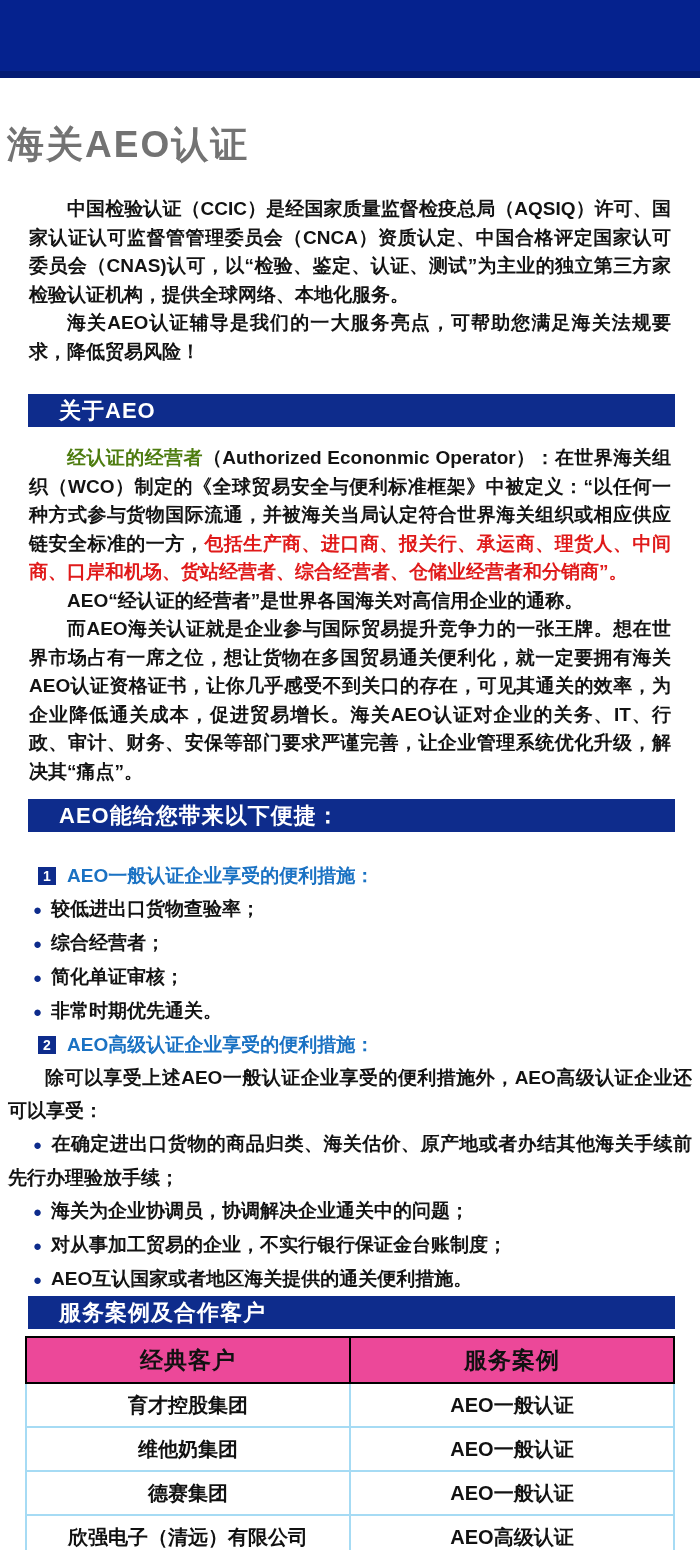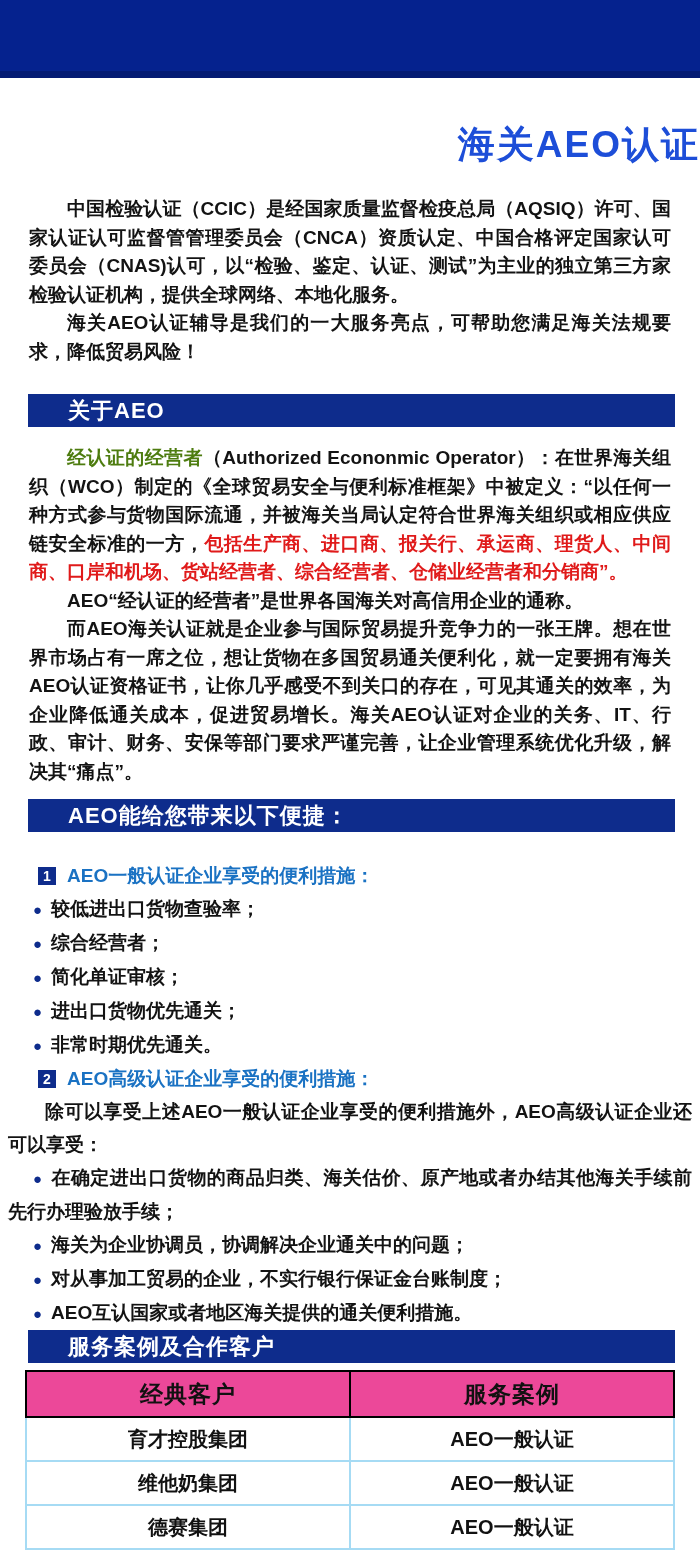--- a/index.html
+++ b/index.html
@@ -3,30 +3,30 @@
 <meta charset="utf-8">
 <style>
   html, body { margin:0; padding:0; background:#ffffff; }
   .page {
     width:700px; height:1550px; overflow:hidden; background:#ffffff;
     font-family:"Liberation Sans","DejaVu Sans",sans-serif;
     font-weight:700; color:#131313;
   }
   .topband { height:71px; background:#05228e; border-bottom:7px solid #041b73; }
   .title {
-    margin:46px 0 0; text-align:right; font-size:37px; line-height:42px;
-    color:#1d4ed8; letter-spacing:2px; font-weight:700;
+    margin:46px 0 0; text-align:left; font-size:37px; line-height:42px;
+    color:#737373; letter-spacing:2px; font-weight:700;padding-left:7px;
   }
   .intro { margin-top:29px; }
   .para {
     margin:0 29px; font-size:19px; line-height:28.5px;
     text-align:justify; text-indent:38px;
   }
   .section-bar {
-    height:33px; line-height:33px; margin:0 25px 0 28px; padding-left:40px;
+    height:33px; line-height:33px; margin:0 25px 0 28px; padding-left:31px;
     background:#0e2c8c; color:#ffffff; font-size:22px; letter-spacing:1px;
   }
   .bar-about { margin-top:28px; }
   .bar-benefits { margin-top:13px; }
   .bar-cases { margin-top:0; }
   .about { margin-top:17px; }
   .blue-lead { color:#4d7c0f; }
   .red-em { color:#e01a1a; }
   .benefits { font-size:19px; line-height:33px; }
   .num-row { margin-left:30px;padding-left:8px; }
@@ -85,21 +85,20 @@
   <section class="benefits">
 
     <div class="num-row first">
       <span class="num-box">1</span><span class="num-label">AEO一般认证企业享受的便利措施：</span>
     </div>
 
     <div class="blist1">
       <p><span class="dot">●</span><span>较低进出口货物查验率；</span></p>
       <p><span class="dot">●</span><span>综合经营者；</span></p>
       <p><span class="dot">●</span><span>简化单证审核；</span></p>
-      <p><span class="dot">●</span><span>进出口货物优先通关；</span></p>
       <p><span class="dot">●</span><span>非常时期优先通关。</span></p>
     </div>
 
     <div class="num-row">
       <span class="num-box">2</span><span class="num-label">AEO高级认证企业享受的便利措施：</span>
     </div>
 
     <div>
       <p class="g2-intro">除可以享受上述AEO一般认证企业享受的便利措施外，AEO高级认证企业还可以享受：</p>
       <p class="g2-bullet"><span class="dot">●</span><span>在确定进出口货物的商品归类、海关估价、原产地或者办结其他海关手续前先行办理验放手续；</span></p>

